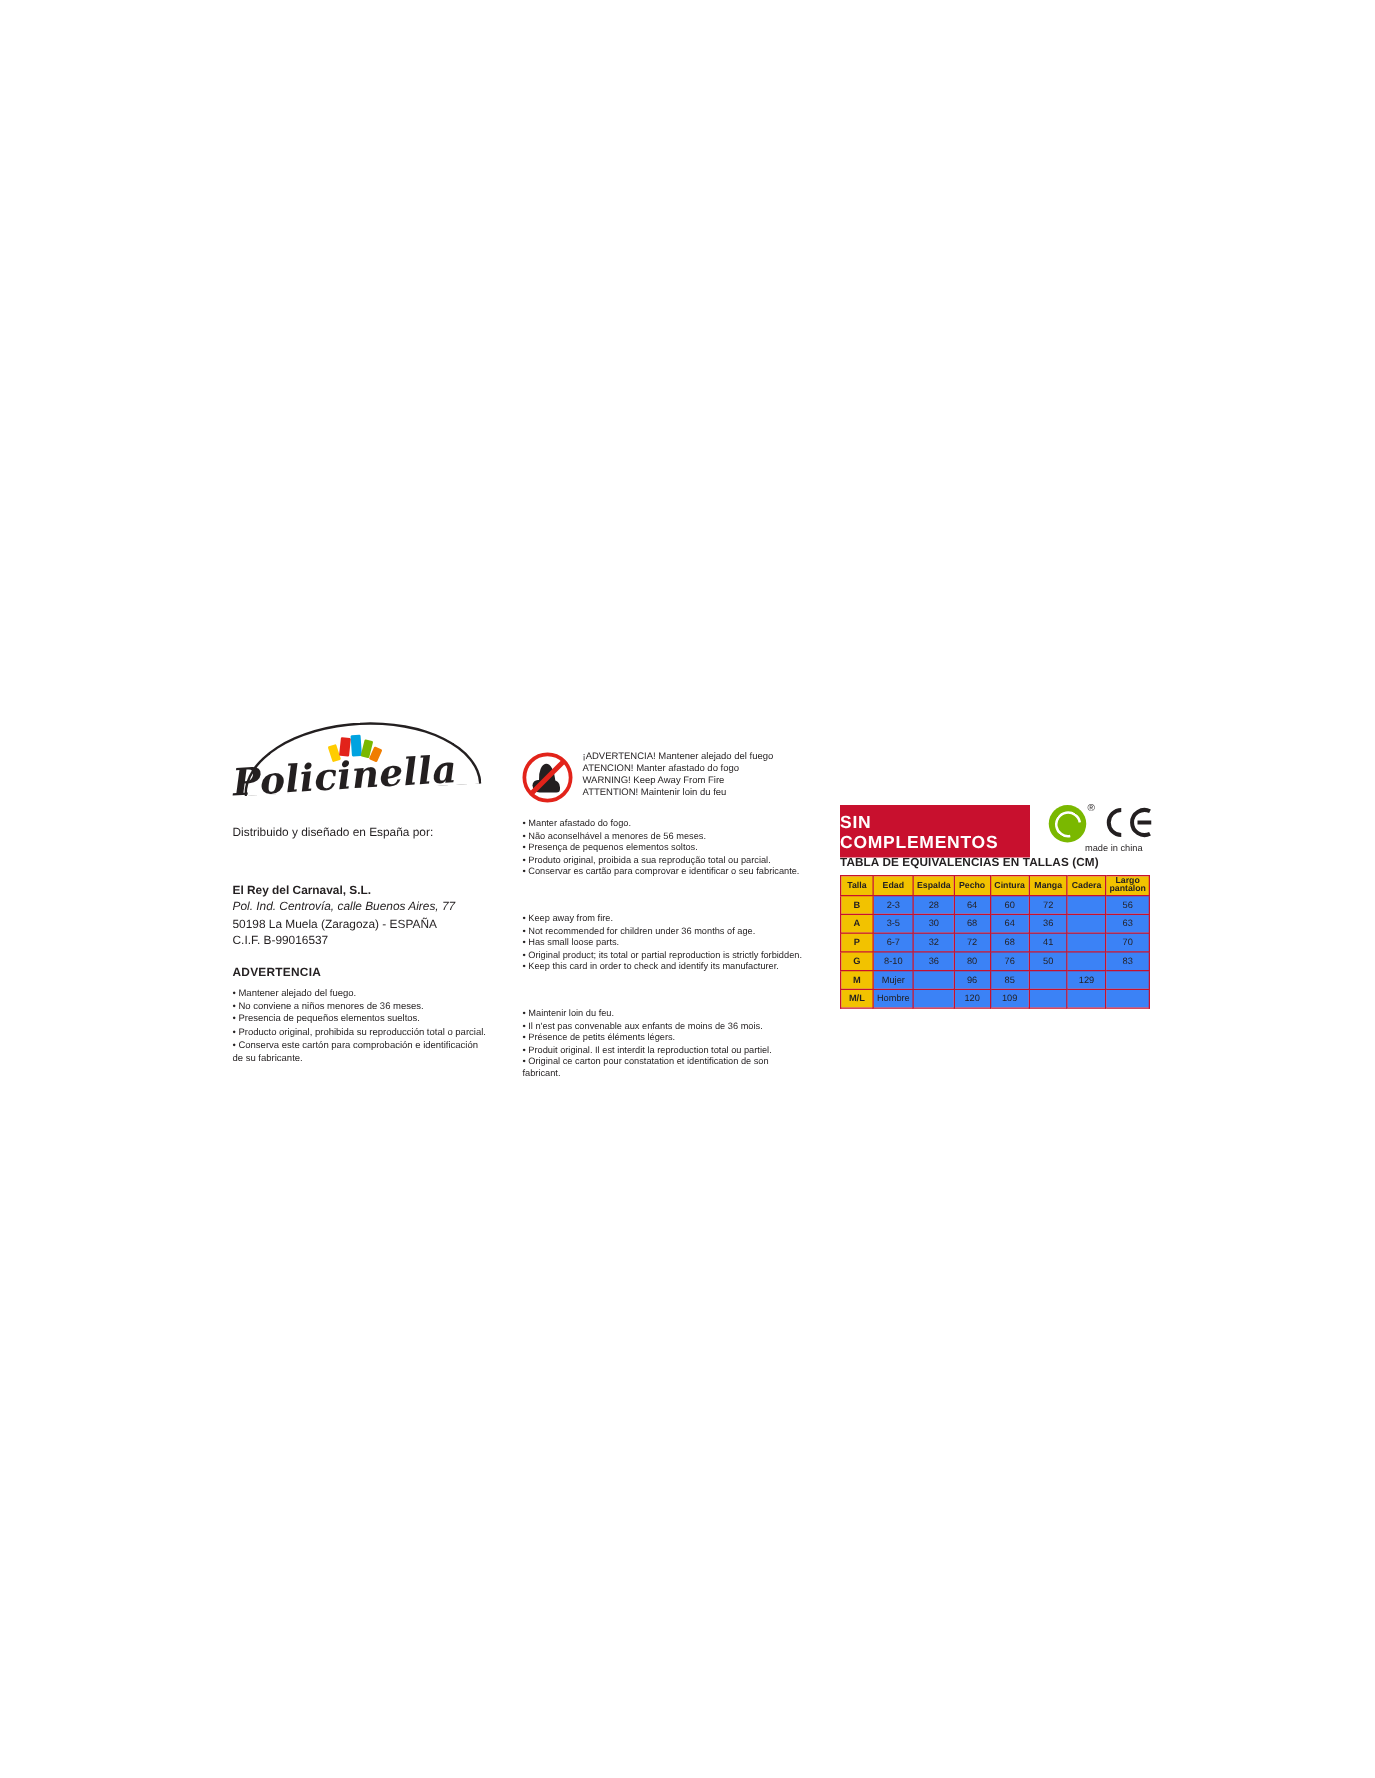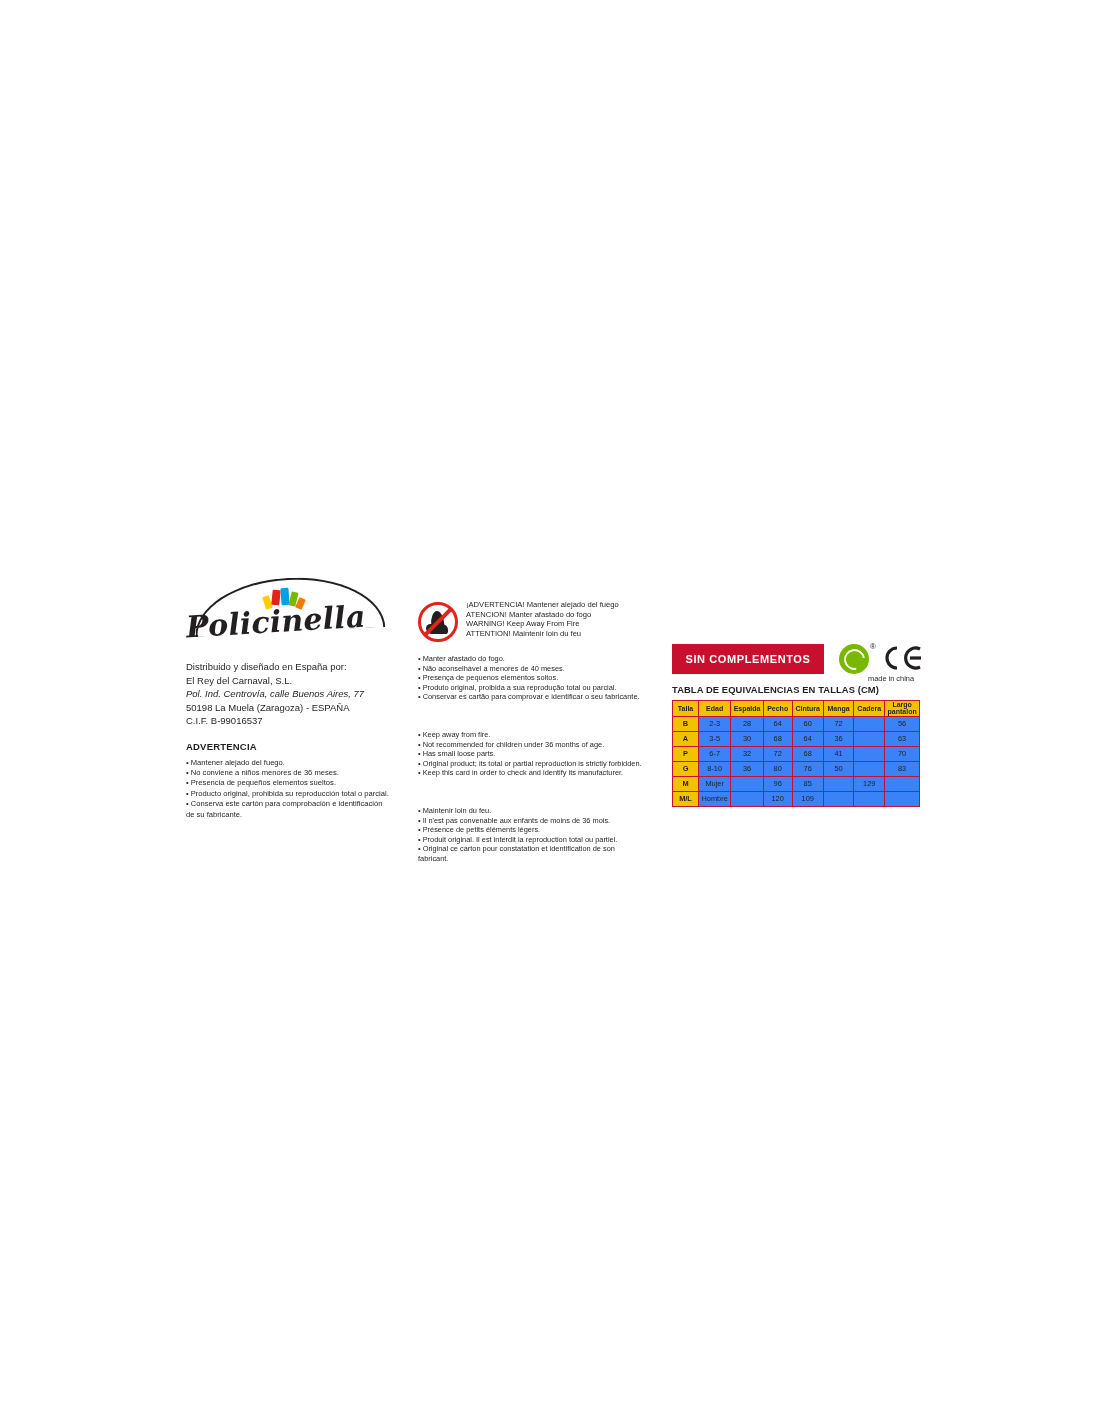--- a/index.html
+++ b/index.html
@@ -71,21 +71,22 @@
     white-space: nowrap;
   }
 
   .addr {
     margin-top: 16px;
     font-size: 9.5px;
     line-height: 13.5px;
     color: #231f20;
   }
   .addr .line-b {
-    font-weight: normal;
+    font-weight: bold;
+    margin-top: 32px;
   }
   .addr .line-i {
     font-style: italic;
   }
   .adv-title {
     margin-top: 13px;
     font-size: 9.5px;
     font-weight: bold;
     letter-spacing: 0.2px;
   }
@@ -166,24 +167,24 @@
     width: 260px;
   }
   .badges {
     position: relative;
     height: 40px;
   }
   .sin-complementos {
     position: absolute;
     left: 0; top: 4px;
     width: 152px;
-    height: 30px;
+    height: 42px;
     background: #c8102e;
     color: #ffffff;
-    font-size: 11px;
+    font-size: 14px;
     font-weight: bold;
     letter-spacing: 0.6px;
     display: flex;
     align-items: center;
     justify-content: center;
   }
   .green-dot {
     position: absolute;
     left: 167px; top: 4px;
     width: 30px; height: 30px;
@@ -322,21 +323,21 @@
           <b>WARNING!</b><span> Keep Away From Fire</span>
         </div>
         <div>
           <b>ATTENTION!</b><span> Maintenir loin du feu</span>
         </div>
       </div>
     </div>
 
     <div class="lang-block">
       <div>• Manter afastado do fogo.</div>
-      <div>• Não aconselhável a menores de 40 meses.</div>
+      <div>• Não aconselhável a menores de 56 meses.</div>
       <div>• Presença de pequenos elementos soltos.</div>
       <div>• Produto original, proibida a sua reprodução total ou parcial.</div>
       <div>• Conservar es cartão para comprovar e identificar o seu fabricante.</div>
     </div>
 
     <div class="lang-block gap">
       <div>• Keep away from fire.</div>
       <div>• Not recommended for children under 36 months of age.</div>
       <div>• Has small loose parts.</div>
       <div>• Original product; its total or partial reproduction is strictly forbidden.</div>

